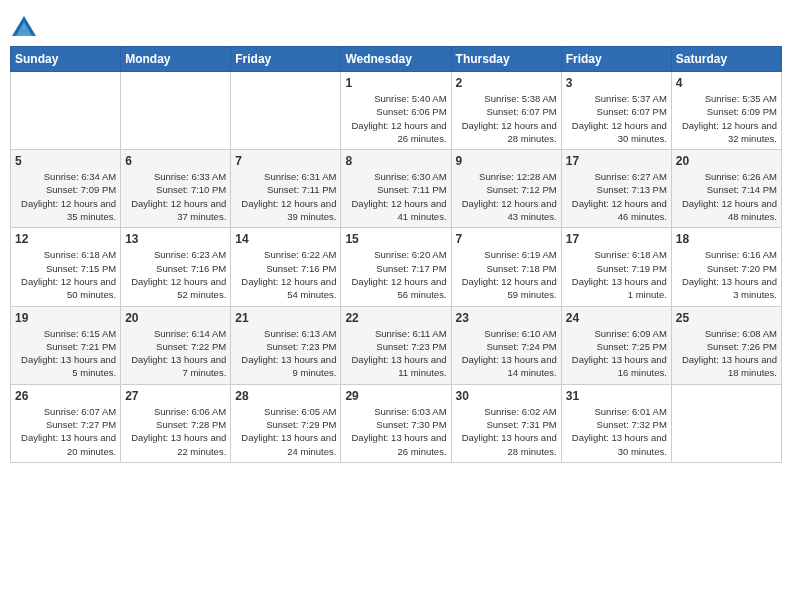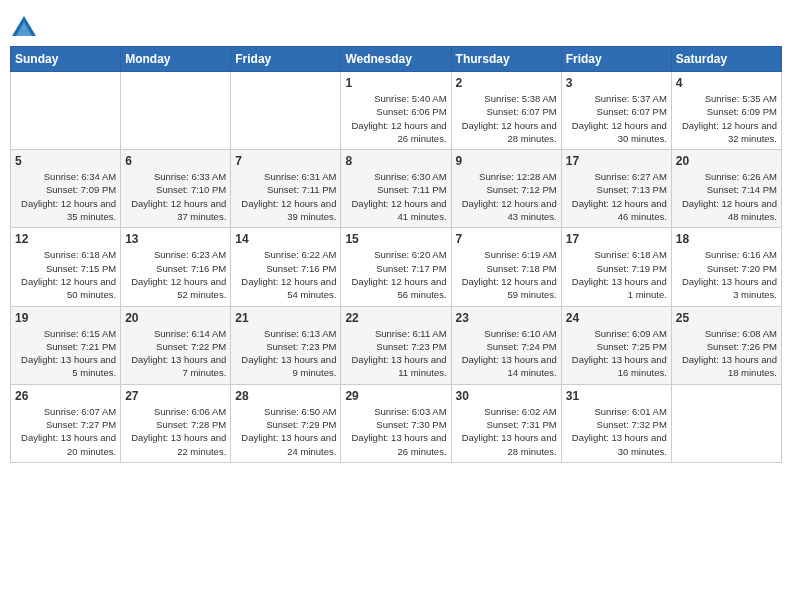--- a/index.html
+++ b/index.html
@@ -322,21 +322,21 @@
         </td>
         <td>
           <span class="day-number">27</span>
           <div class="day-info">Sunrise: 6:06 AM
 Sunset: 7:28 PM
 Daylight: 13 hours
 and 22 minutes.</div>
         </td>
         <td>
           <span class="day-number">28</span>
-          <div class="day-info">Sunrise: 6:50 AM
+          <div class="day-info">Sunrise: 6:05 AM
 Sunset: 7:29 PM
 Daylight: 13 hours
 and 24 minutes.</div>
         </td>
         <td>
           <span class="day-number">29</span>
           <div class="day-info">Sunrise: 6:03 AM
 Sunset: 7:30 PM
 Daylight: 13 hours
 and 26 minutes.</div>

